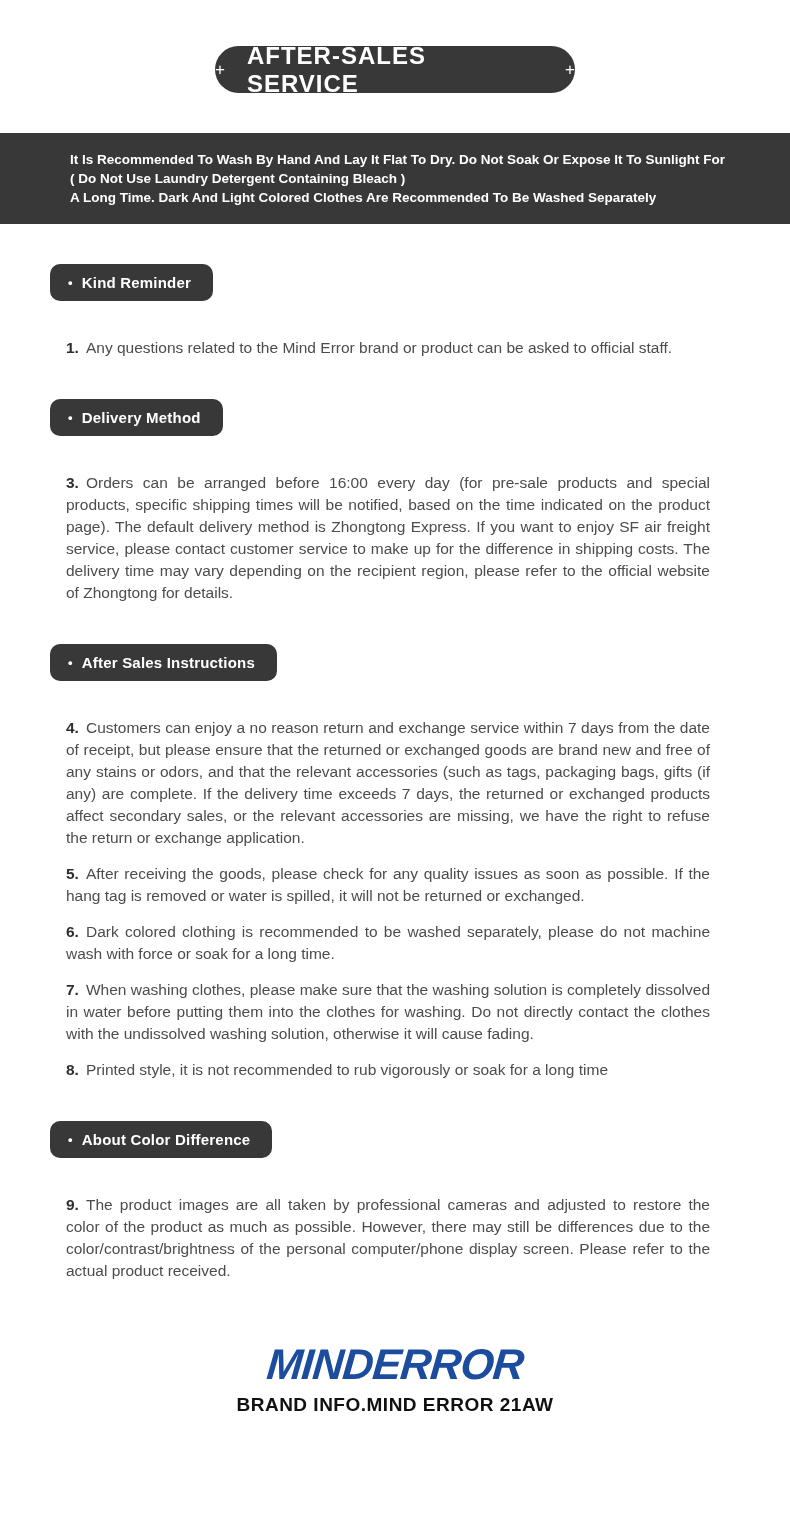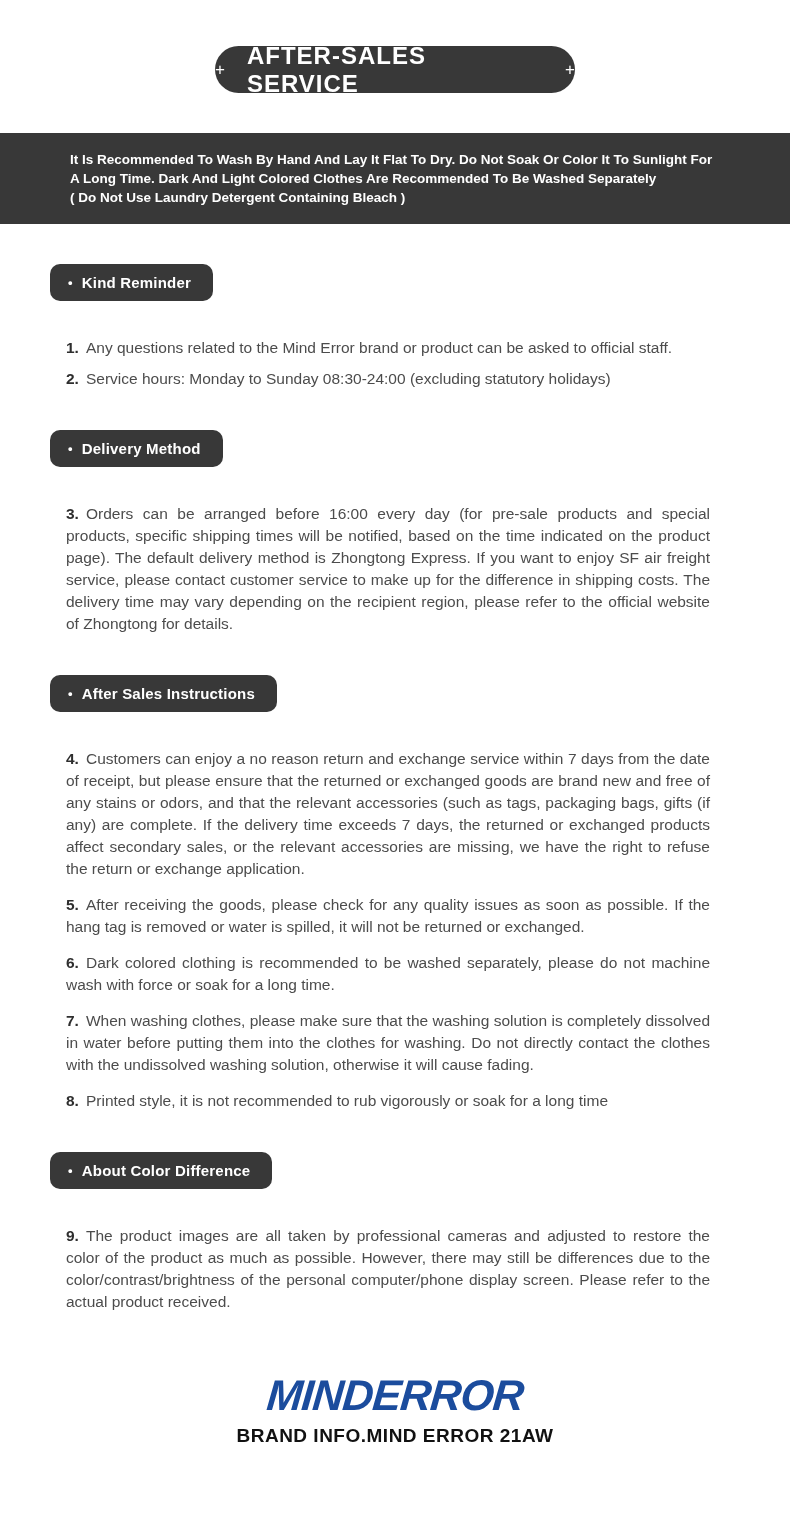--- a/index.html
+++ b/index.html
@@ -79,34 +79,33 @@
 </head>
 <body>
 
 <div class="pill">
   <span class="pill-plus">+</span>
   <span class="pill-title">AFTER-SALES SERVICE</span>
   <span class="pill-plus">+</span>
 </div>
 
 <div class="notice">
-  <div>It Is Recommended To Wash By Hand And Lay It Flat To Dry. Do Not Soak Or Color It To Sunlight For</div>
+  <div>It Is Recommended To Wash By Hand And Lay It Flat To Dry. Do Not Soak Or Expose It To Sunlight For</div>
+  <div>( Do Not Use Laundry Detergent Containing Bleach )</div>
   <div>A Long Time. Dark And Light Colored Clothes Are Recommended To Be Washed Separately</div>
-  <div>( Do Not Use Laundry Detergent Containing Bleach )</div>
 </div>
 
 <div class="content">
 
   <section class="section">
     <div class="badge">
       <span class="dot">•</span>
       <span>Kind Reminder</span>
     </div>
     <p class="para"><b>1.</b><span>Any questions related to the Mind Error brand or product can be asked to official staff.</span></p>
-    <p class="para" style="margin-top: 9px;"><b>2.</b><span>Service hours: Monday to Sunday 08:30-24:00 (excluding statutory holidays)</span></p>
   </section>
 
   <section class="section">
     <div class="badge">
       <span class="dot">•</span>
       <span>Delivery Method</span>
     </div>
     <p class="para"><b>3.</b><span>Orders can be arranged before 16:00 every day (for pre-sale products and special products, specific shipping times will be notified, based on the time indicated on the product page). The default delivery method is Zhongtong Express. If you want to enjoy SF air freight service, please contact customer service to make up for the difference in shipping costs. The delivery time may vary depending on the recipient region, please refer to the official website of Zhongtong for details.</span></p>
   </section>
 

